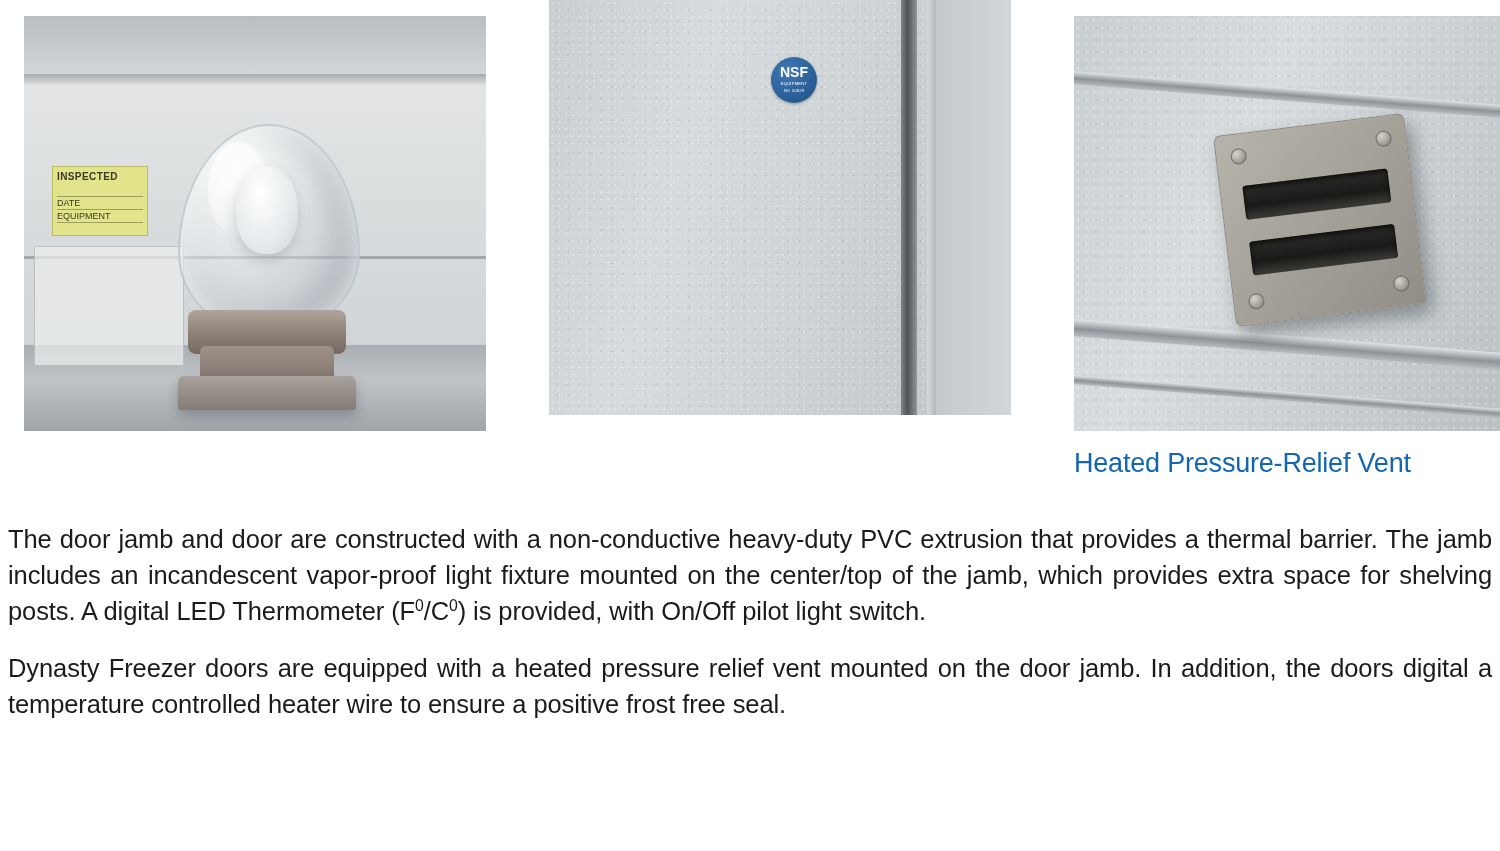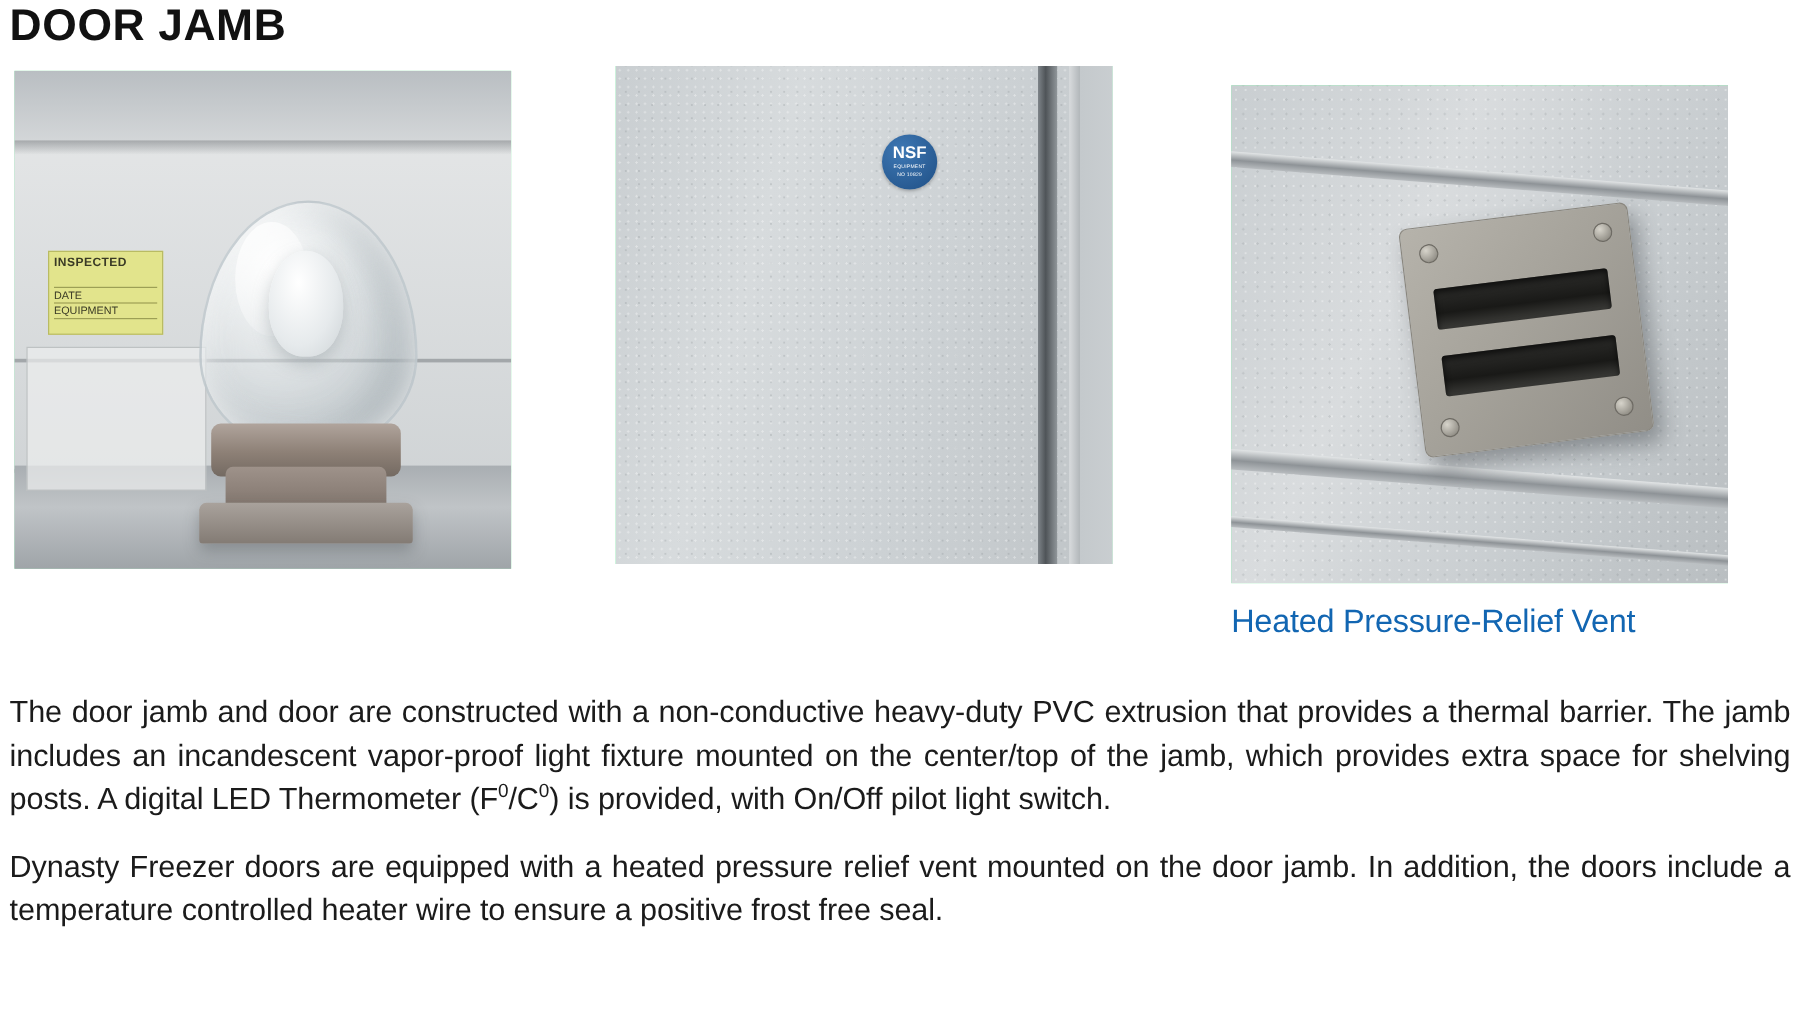--- a/index.html
+++ b/index.html
@@ -31,25 +31,25 @@
   }
   .gallery {
     display: flex;
     gap: 47px;
     align-items: flex-start;
   }
   .fig {
     width: 462px;
   }
   .photo {
-    width: 414px;
+    width: 462px;
     height: 415px;
     position: relative;
     overflow: hidden;
-    background: #86efac;
+    background: #c4b5fd;
   }
   .caption {
     font-size: 27px;
     color: #1266b2;
     margin-top: 17px;
     letter-spacing: -0.2px;
     white-space: nowrap;
   }
   .body-copy {
     margin-top: 26px;
@@ -281,25 +281,24 @@
   .p3-vscrew.tl { left: 14px; top: 14px; }
   .p3-vscrew.tr { right: 14px; top: 14px; }
   .p3-vscrew.bl { left: 14px; bottom: 14px; }
   .p3-vscrew.br { right: 14px; bottom: 14px; }
 </style>
 </head>
 <body>
 
 <div class="page">
 
-  <h1 class="page-title">DOOR JAMB</h1>
 
   <div class="gallery">
 
-    <figure class="fig" style="margin:4px">
+    <figure class="fig" style="margin:16px">
       <div class="photo">
         <div class="p1-bg"></div>
         <div class="p1-ceiling"></div>
         <div class="p1-panel"></div>
         <div class="p1-shadowline" style="top:58px"></div>
         <div class="p1-line" style="top:240px"></div>
         <div class="p1-line" style="top:332px"></div>
         <div class="p1-base"></div>
 
         <div class="p1-label">
@@ -355,16 +354,16 @@
           <div class="p3-vscrew br"></div>
         </div>
       </div>
       <figcaption class="caption">Heated Pressure-Relief Vent</figcaption>
     </figure>
 
   </div>
 
   <div class="body-copy">
     <p><span>The door jamb and door are constructed with a non-conductive heavy-duty PVC extrusion that provides a thermal barrier. The jamb includes an incandescent vapor-proof light fixture mounted on the center/top of the jamb, which provides extra space for shelving posts. A digital LED Thermometer (F</span><sup>0</sup><span>/C</span><sup>0</sup><span>) is provided, with On/Off pilot light switch.</span></p>
-    <p>Dynasty Freezer doors are equipped with a heated pressure relief vent mounted on the door jamb. In addition, the doors include a temperature controlled heater wire to ensure a positive frost free seal.</p>
+    <p>Dynasty Freezer doors are equipped with a heated pressure relief vent mounted on the door jamb. In addition, the doors digital a temperature controlled heater wire to ensure a positive frost free seal.</p>
   </div>
 
 </div>
 
 </body></html>

